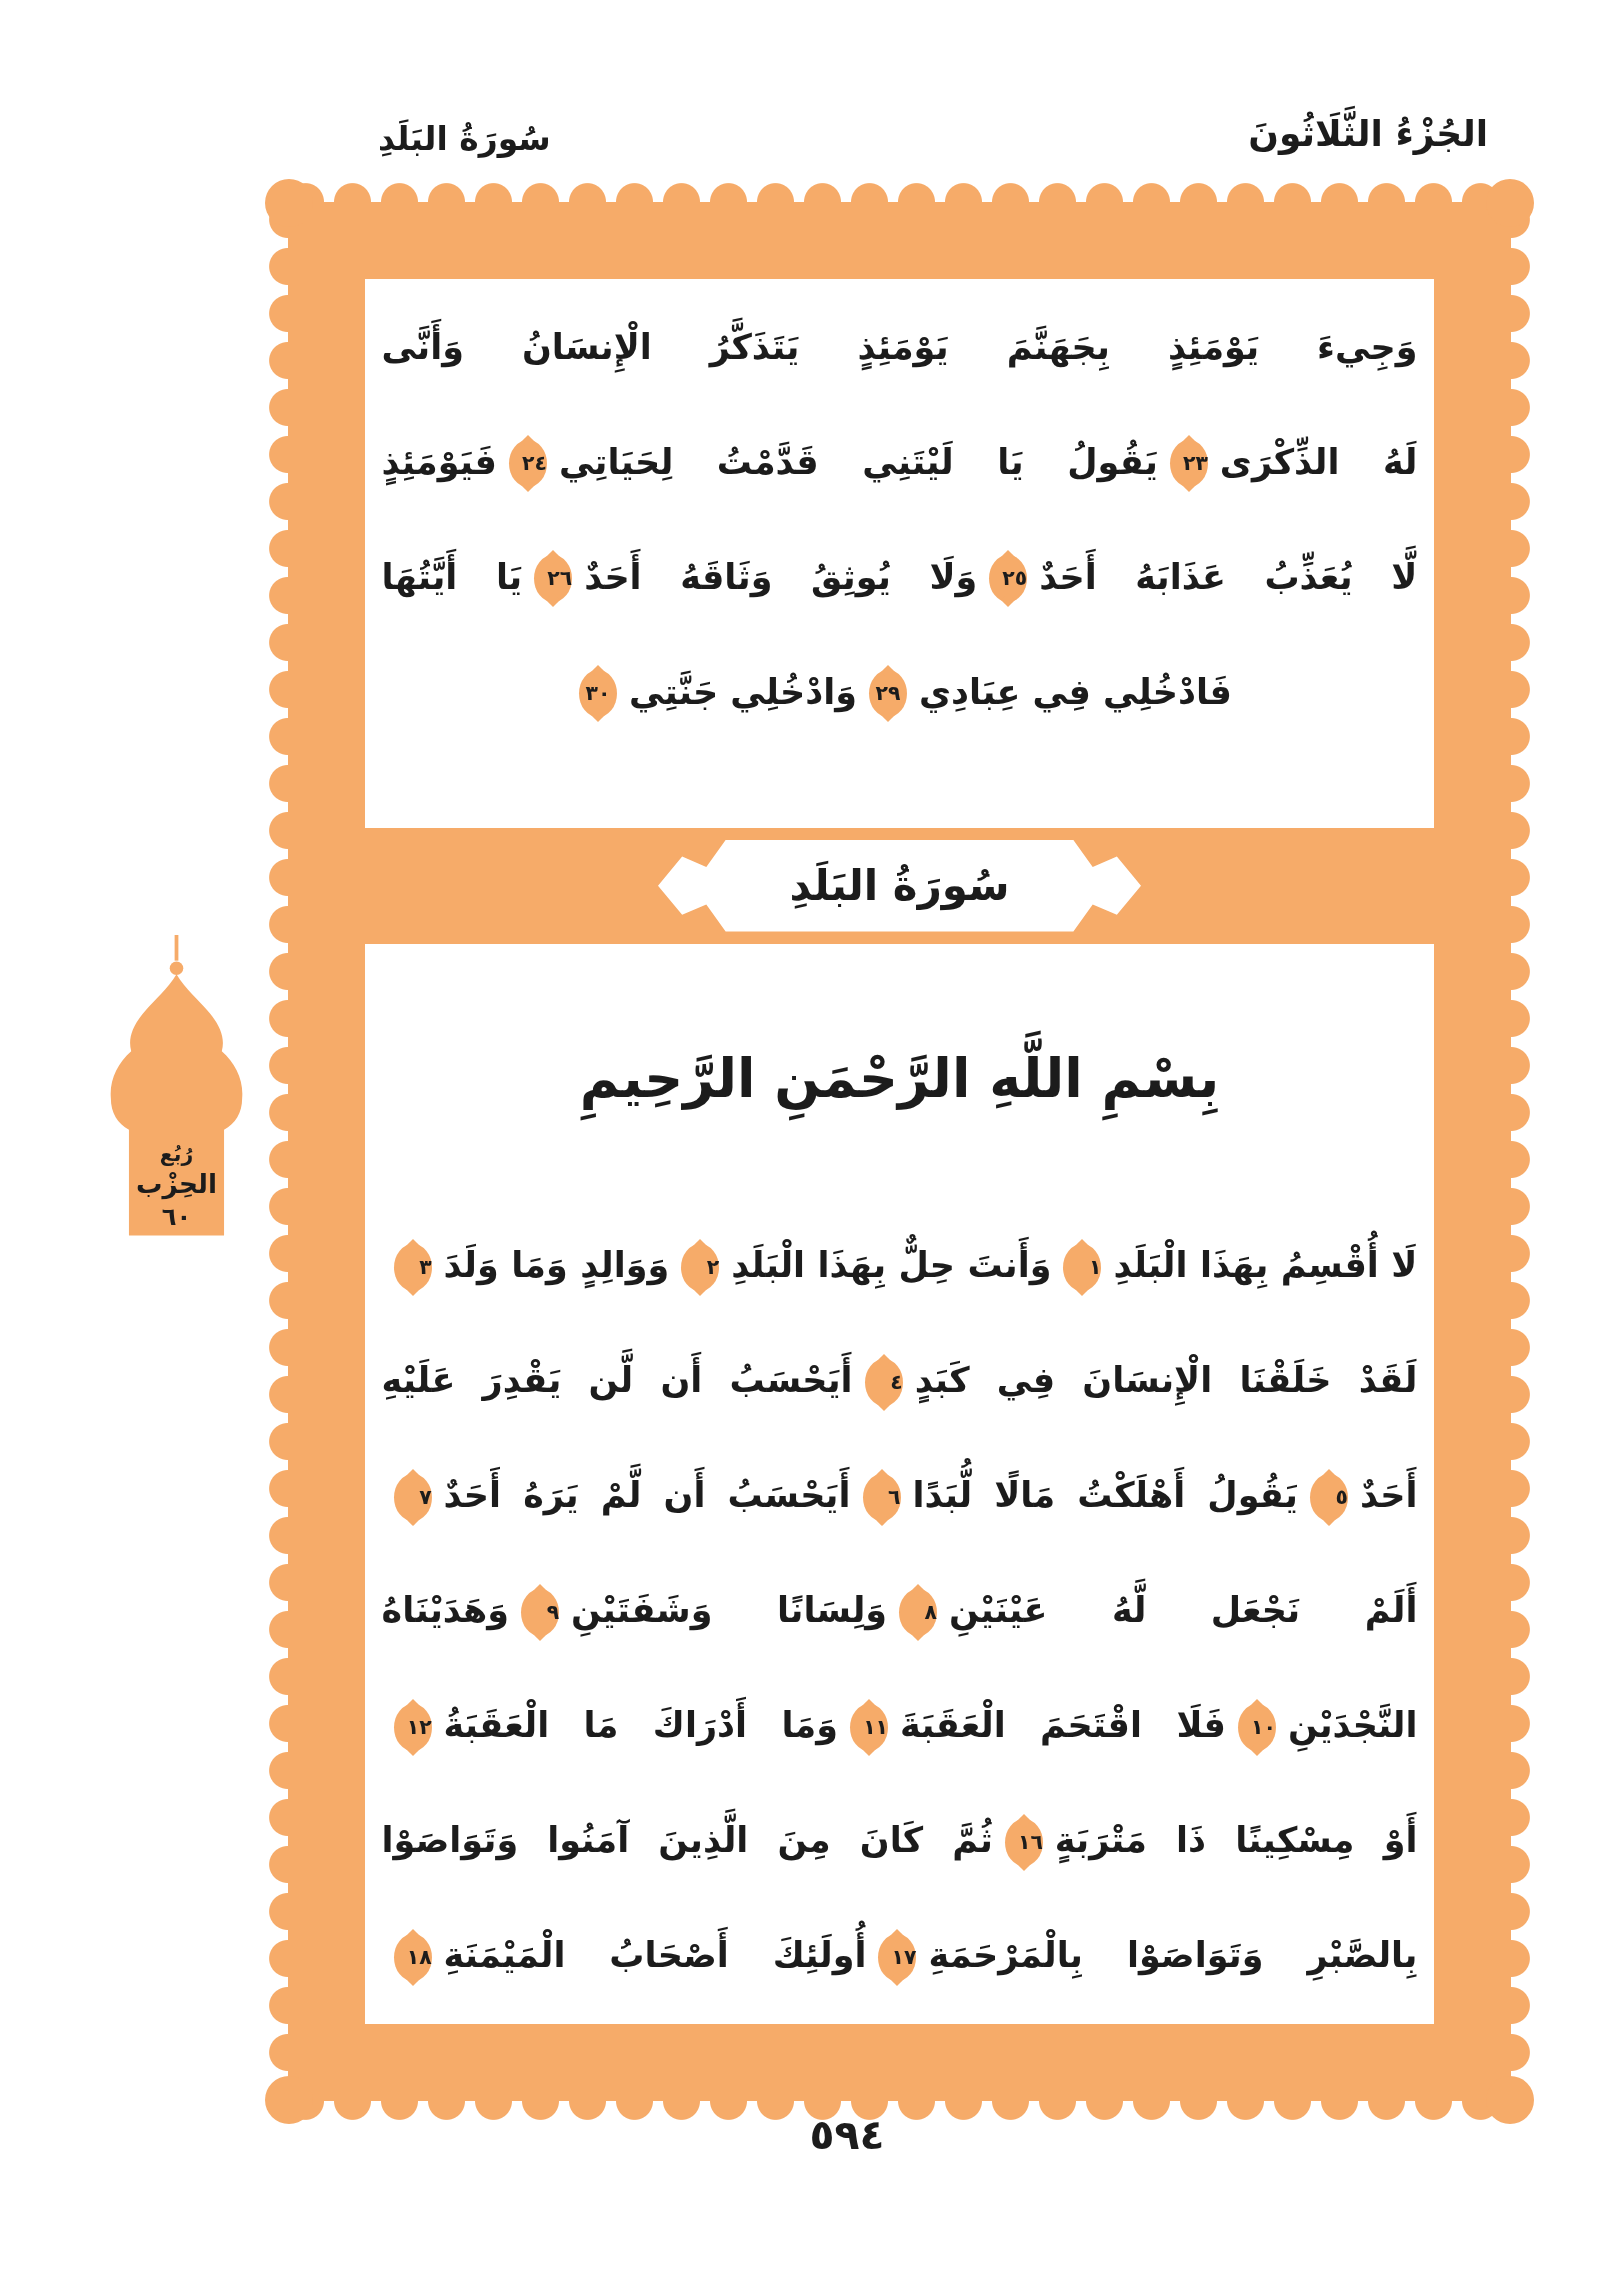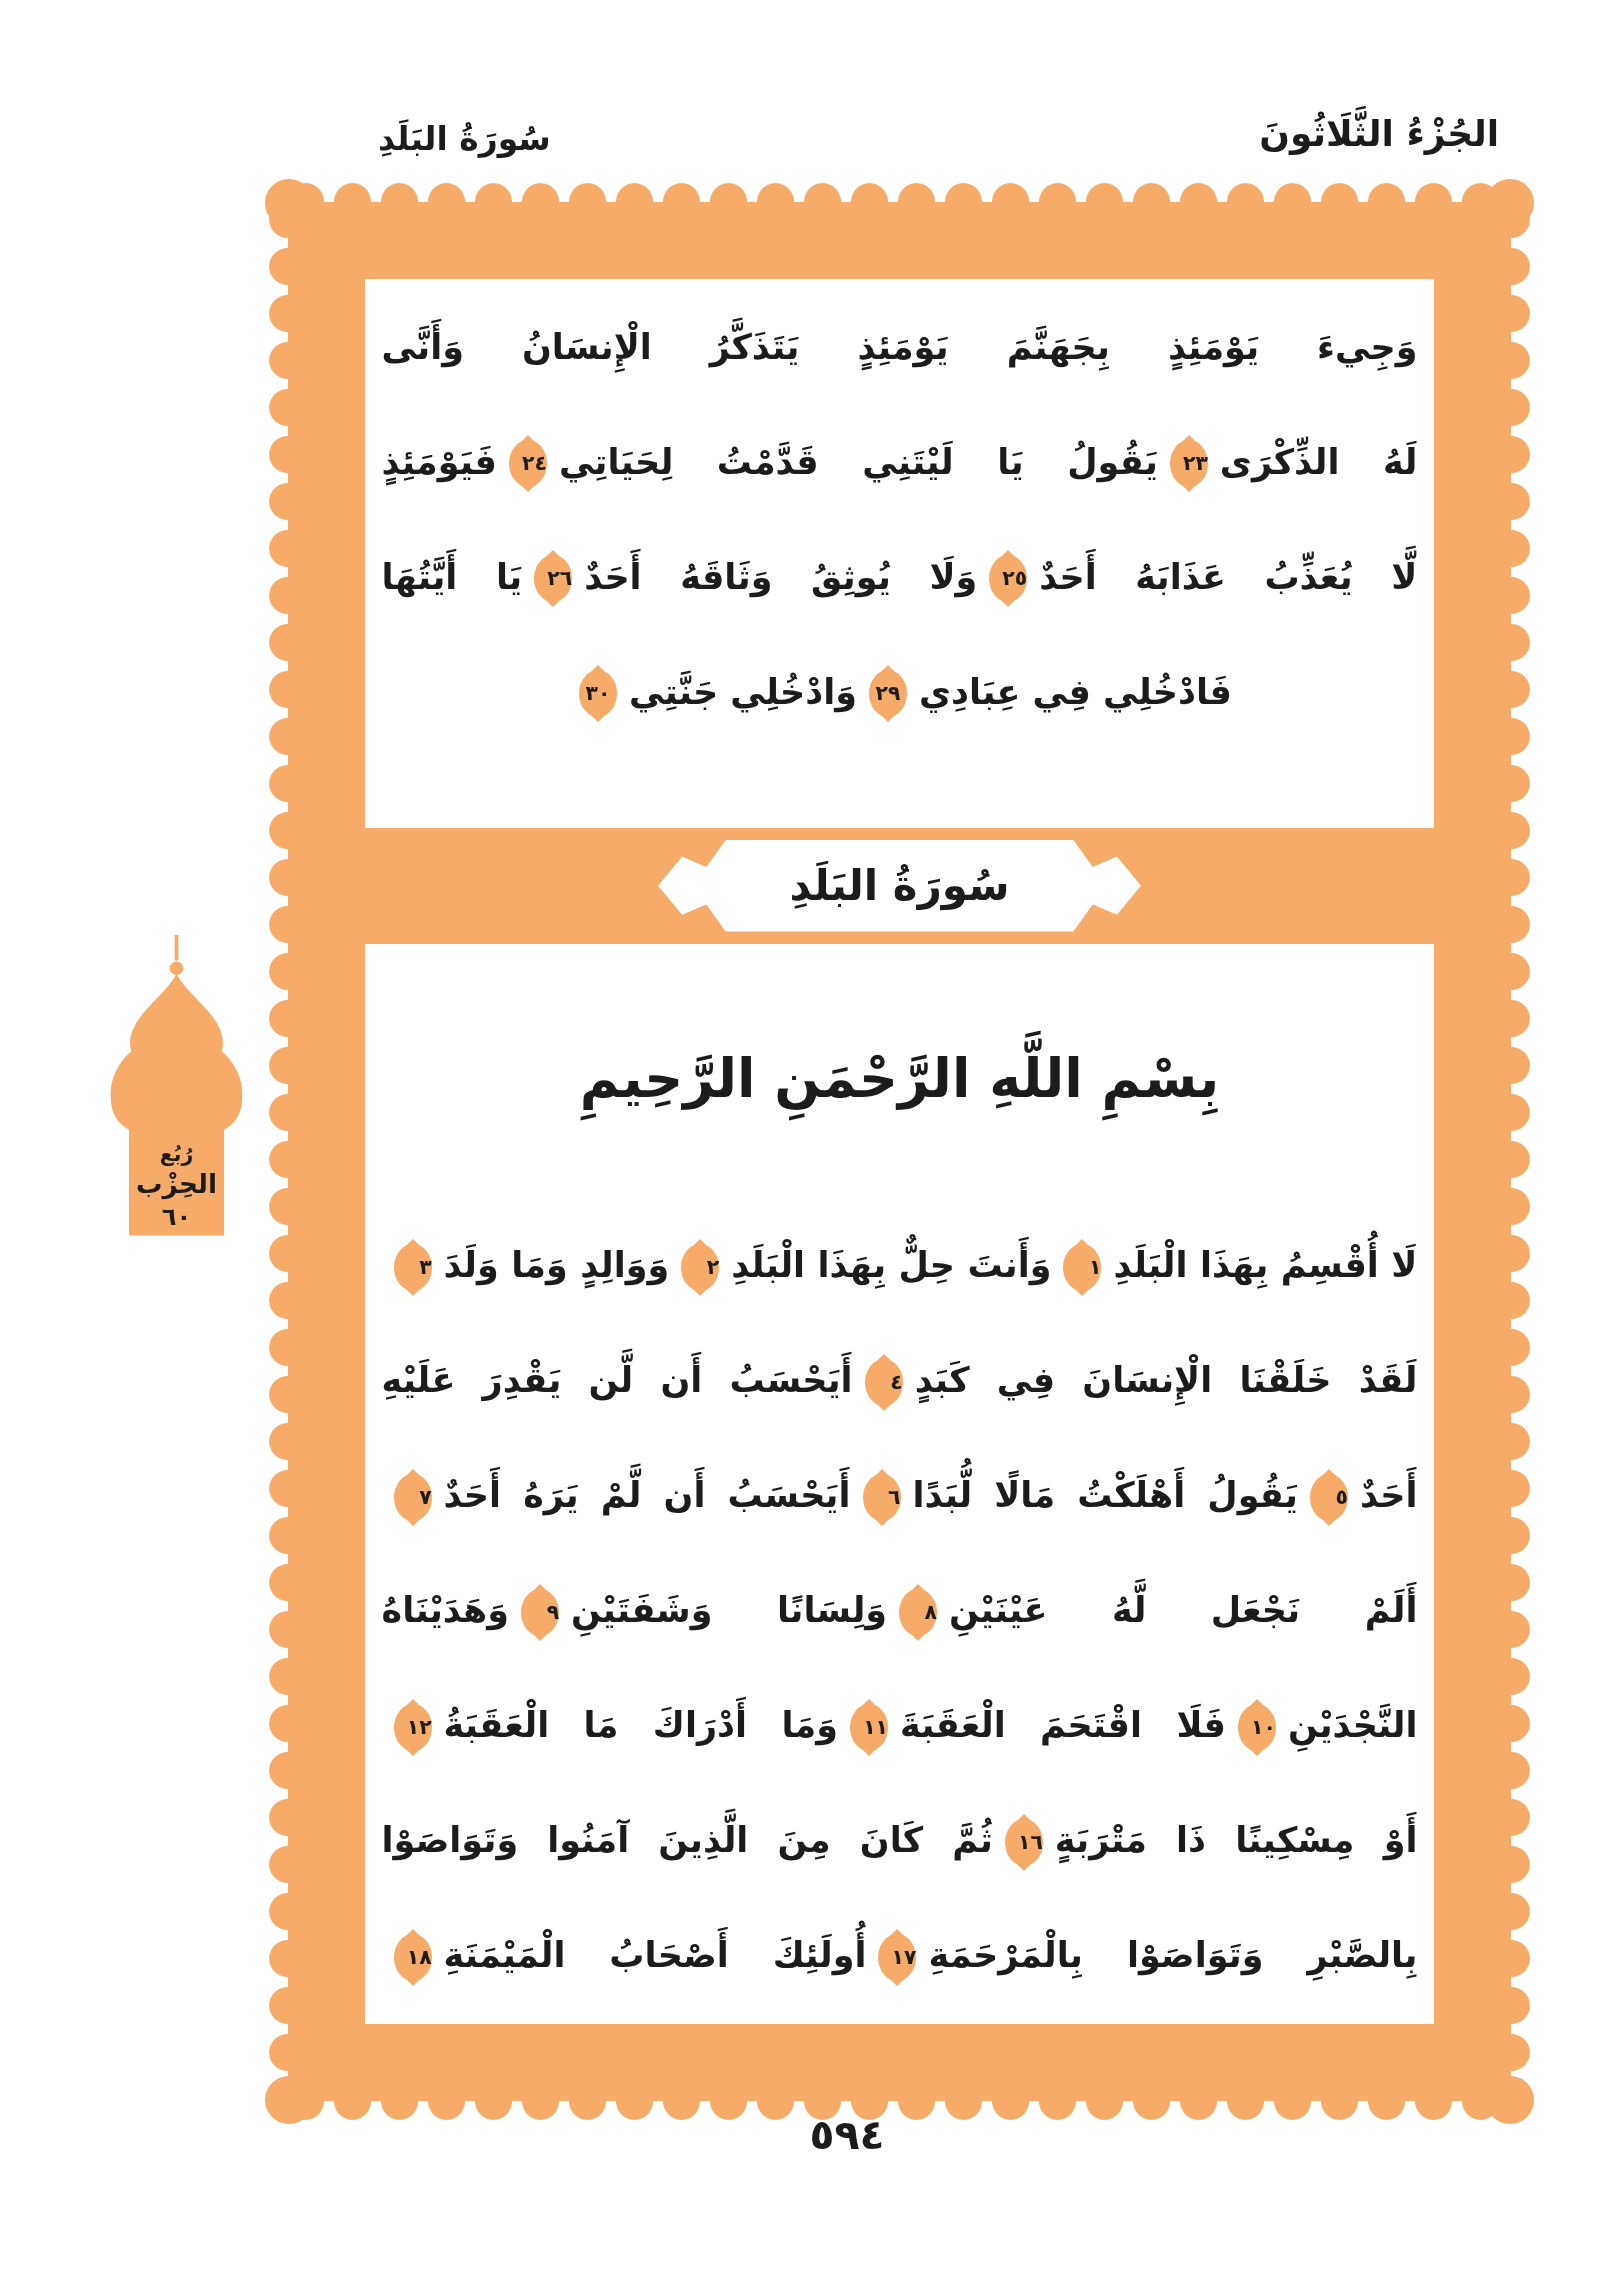--- a/index.html
+++ b/index.html
@@ -5,21 +5,21 @@
   html,body{margin:0;padding:0;}
   body{
     width:1605px;height:2295px;position:relative;background:#fff;
     font-family:"DejaVu Sans",sans-serif;color:#1c1c1c;overflow:hidden;
   }
   :root{ --orange:#F6AB69; --ink:#1c1c1c; }
 
   
   .hdr{position:absolute;font-size:33px;font-weight:bold;direction:rtl;white-space:nowrap;}
   .hdr-left{left:378px;top:119px;}
-  .hdr-right{right:106px;top:113px;font-size:36px;}
+  .hdr-right{right:117px;top:113px;font-size:36px;}
 
   
   .frame{position:absolute;left:288px;top:202px;width:1223px;height:1899px;background:var(--orange);}
   .sc{position:absolute;pointer-events:none;}
   .sc-top{left:-6px;right:-6px;top:-19.6px;height:19.6px;
     background-image:radial-gradient(circle at 50% 100%,var(--orange) 0 18px,transparent 19px);
     background-size:47px 19.6px;background-repeat:repeat-x;}
   .sc-bottom{left:-6px;right:-6px;bottom:-19.6px;height:19.6px;
     background-image:radial-gradient(circle at 50% 0%,var(--orange) 0 18px,transparent 19px);
     background-size:47px 19.6px;background-repeat:repeat-x;}

